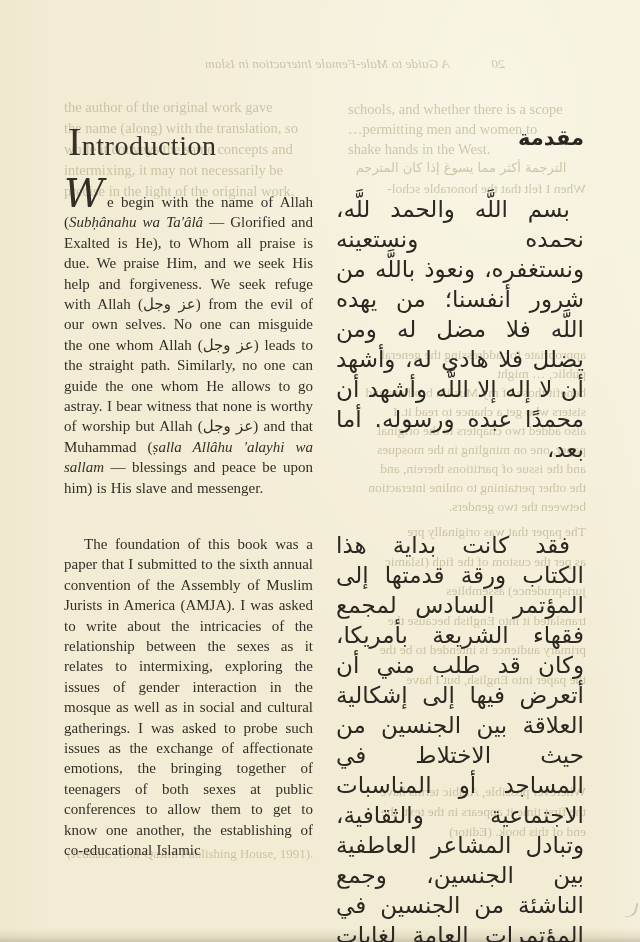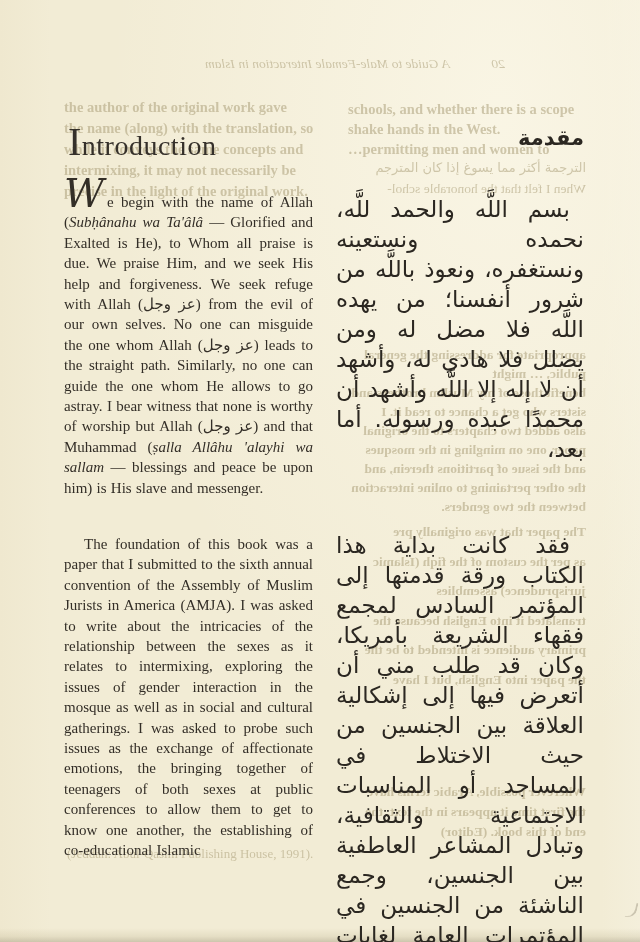--- a/index.html
+++ b/index.html
@@ -42,26 +42,26 @@
   p.ar{
     margin:0;font-size:23px;line-height:30px;color:#2b2721;
     font-family:"DejaVu Sans",sans-serif;direction:rtl;text-align:justify;text-indent:14px;
     word-spacing:1px;
   }
   
   .ghost{
     position:absolute;z-index:1;color:#a1946c;opacity:.48;filter:blur(.35px);
     font-family:"Liberation Serif","DejaVu Serif",serif;pointer-events:none;
   }
-  .ghost .ln{white-space:nowrap;font-weight:bold;}
+  .ghost .ln{white-space:nowrap;}
   .mirror{transform:scaleX(-1);}
   .g-head{display:flex;justify-content:space-between;font-size:13.5px;font-style:italic;}
   .g-en{font-size:14.5px;line-height:21px;}
   .g-sm{font-size:13.5px;line-height:19px;}
-  .g-ar{font-family:"DejaVu Sans",sans-serif;direction:rtl;text-align:right;font-size:13px;}
+  .g-ar{font-family:"DejaVu Sans",sans-serif;direction:rtl;text-align:center;font-size:13px;}
   .edge-mark{
     position:absolute;right:3px;top:902px;width:9px;height:15px;z-index:3;
     border-right:2px solid rgba(110,100,80,.5);border-bottom:1px solid rgba(110,100,80,.35);
     border-radius:0 0 10px 0;transform:rotate(12deg);opacity:.6;
   }
 </style>
 </head>
 <body>
 
 <div class="page">
@@ -74,22 +74,22 @@
   <div class="ghost g-en" style="left:64px;top:97px;width:252px;">
     <div class="ln">the author of the original work gave</div>
     <div class="ln">the name (along) with the translation, so</div>
     <div class="ln">while it conveys the same concepts and</div>
     <div class="ln">intermixing, it may not necessarily be</div>
     <div class="ln">precise in the light of the original work.</div>
   </div>
 
   <div class="ghost g-en" style="left:348px;top:99px;width:250px;line-height:20px;">
     <div class="ln">schools, and whether there is a scope</div>
+    <div class="ln">…permitting men and women to</div>
     <div class="ln">shake hands in the West.</div>
-    <div class="ln">…permitting men and women to</div>
   </div>
   <div class="ghost g-ar" style="left:336px;top:160px;width:250px;">الترجمة أكثر مما يسوغ إذا كان المترجم</div>
   <div class="ghost mirror g-sm" style="left:336px;top:179px;width:250px;">When I felt that the honorable schol-</div>
 
   <div class="ghost mirror g-sm" style="left:336px;top:345px;width:250px;">
     <div class="ln">appropriate for addressing the general</div>
     <div class="ln">public, … might</div>
     <div class="ln">benefit those of my Muslim brothers and</div>
     <div class="ln">sisters who get a chance to read it. I</div>
     <div class="ln">also added two chapters to the original</div>

